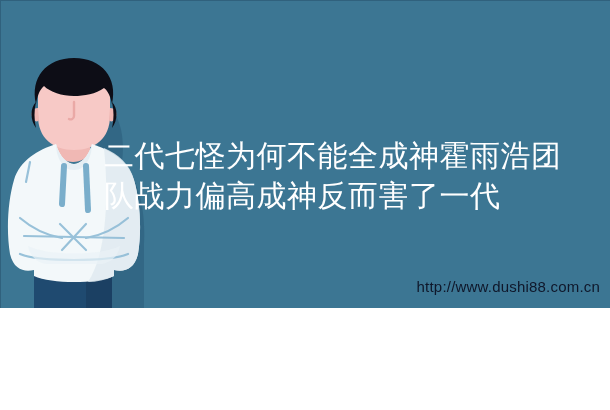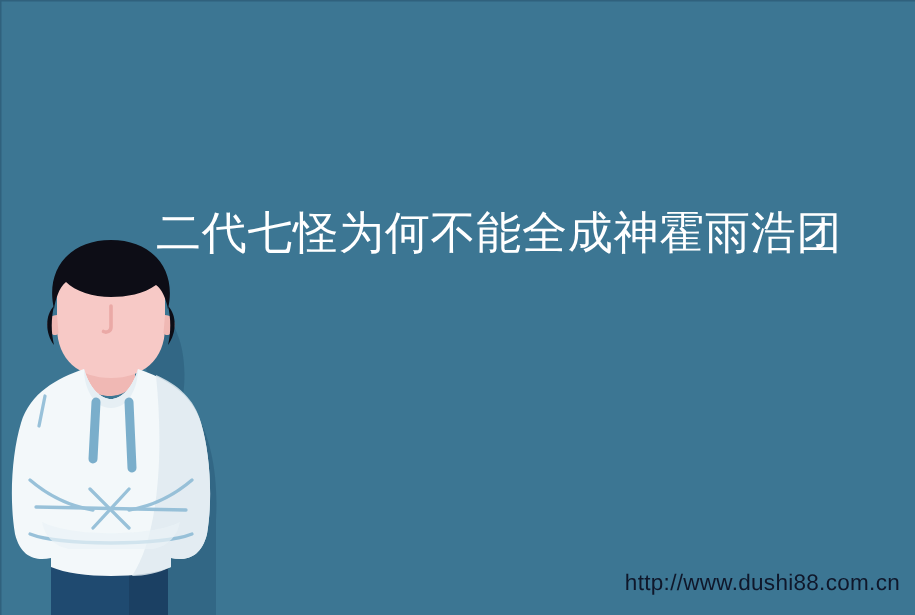--- a/index.html
+++ b/index.html
@@ -7,21 +7,21 @@
     padding: 0;
     background: #ffffff;
   }
   body {
     font-family: "Liberation Sans", "DejaVu Sans", sans-serif;
   }
 
   #banner {
     position: relative;
     width: 610px;
-    height: 410px;
+    height: 308px;
     overflow: hidden;
     background: #3c7693;
   }
 
   
   #edge-overlay {
     position: absolute;
     inset: 0;
     box-shadow: inset 1px 1px 0 rgba(25, 60, 85, 0.35);
     pointer-events: none;
@@ -138,18 +138,19 @@
       </g>
 
       <g>
         <path d="M28 188 C48 198 100 198 120 188 C118 198 112 204 102 206 L46 206 C36 204 30 198 28 188 Z" fill="#e9f2f6" opacity="0.7"></path>
       </g>
     </svg>
   </div>
 
   <div id="headline">
     <div class="headline-line">二代七怪为何不能全成神霍雨浩团</div>
+    <div class="headline-line">队战力偏高成神反而害了一代</div>
   </div>
 
   <div id="watermark">http://www.dushi88.com.cn</div>
 
   <div id="edge-overlay"></div>
 </div>
 
 </body></html>

